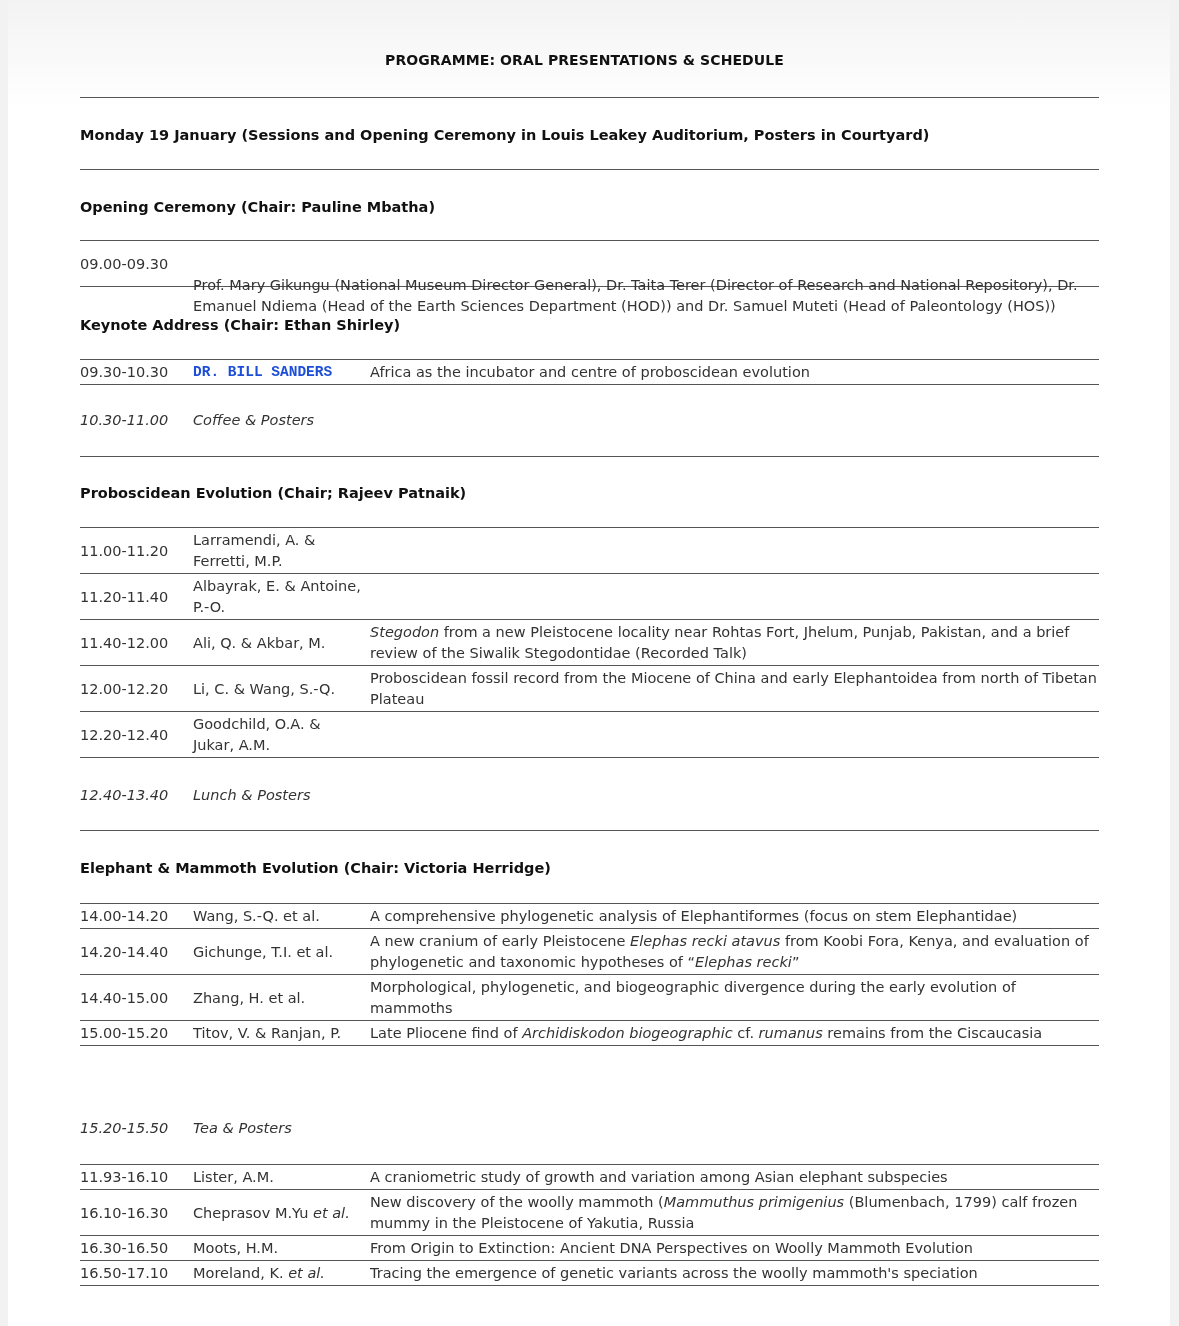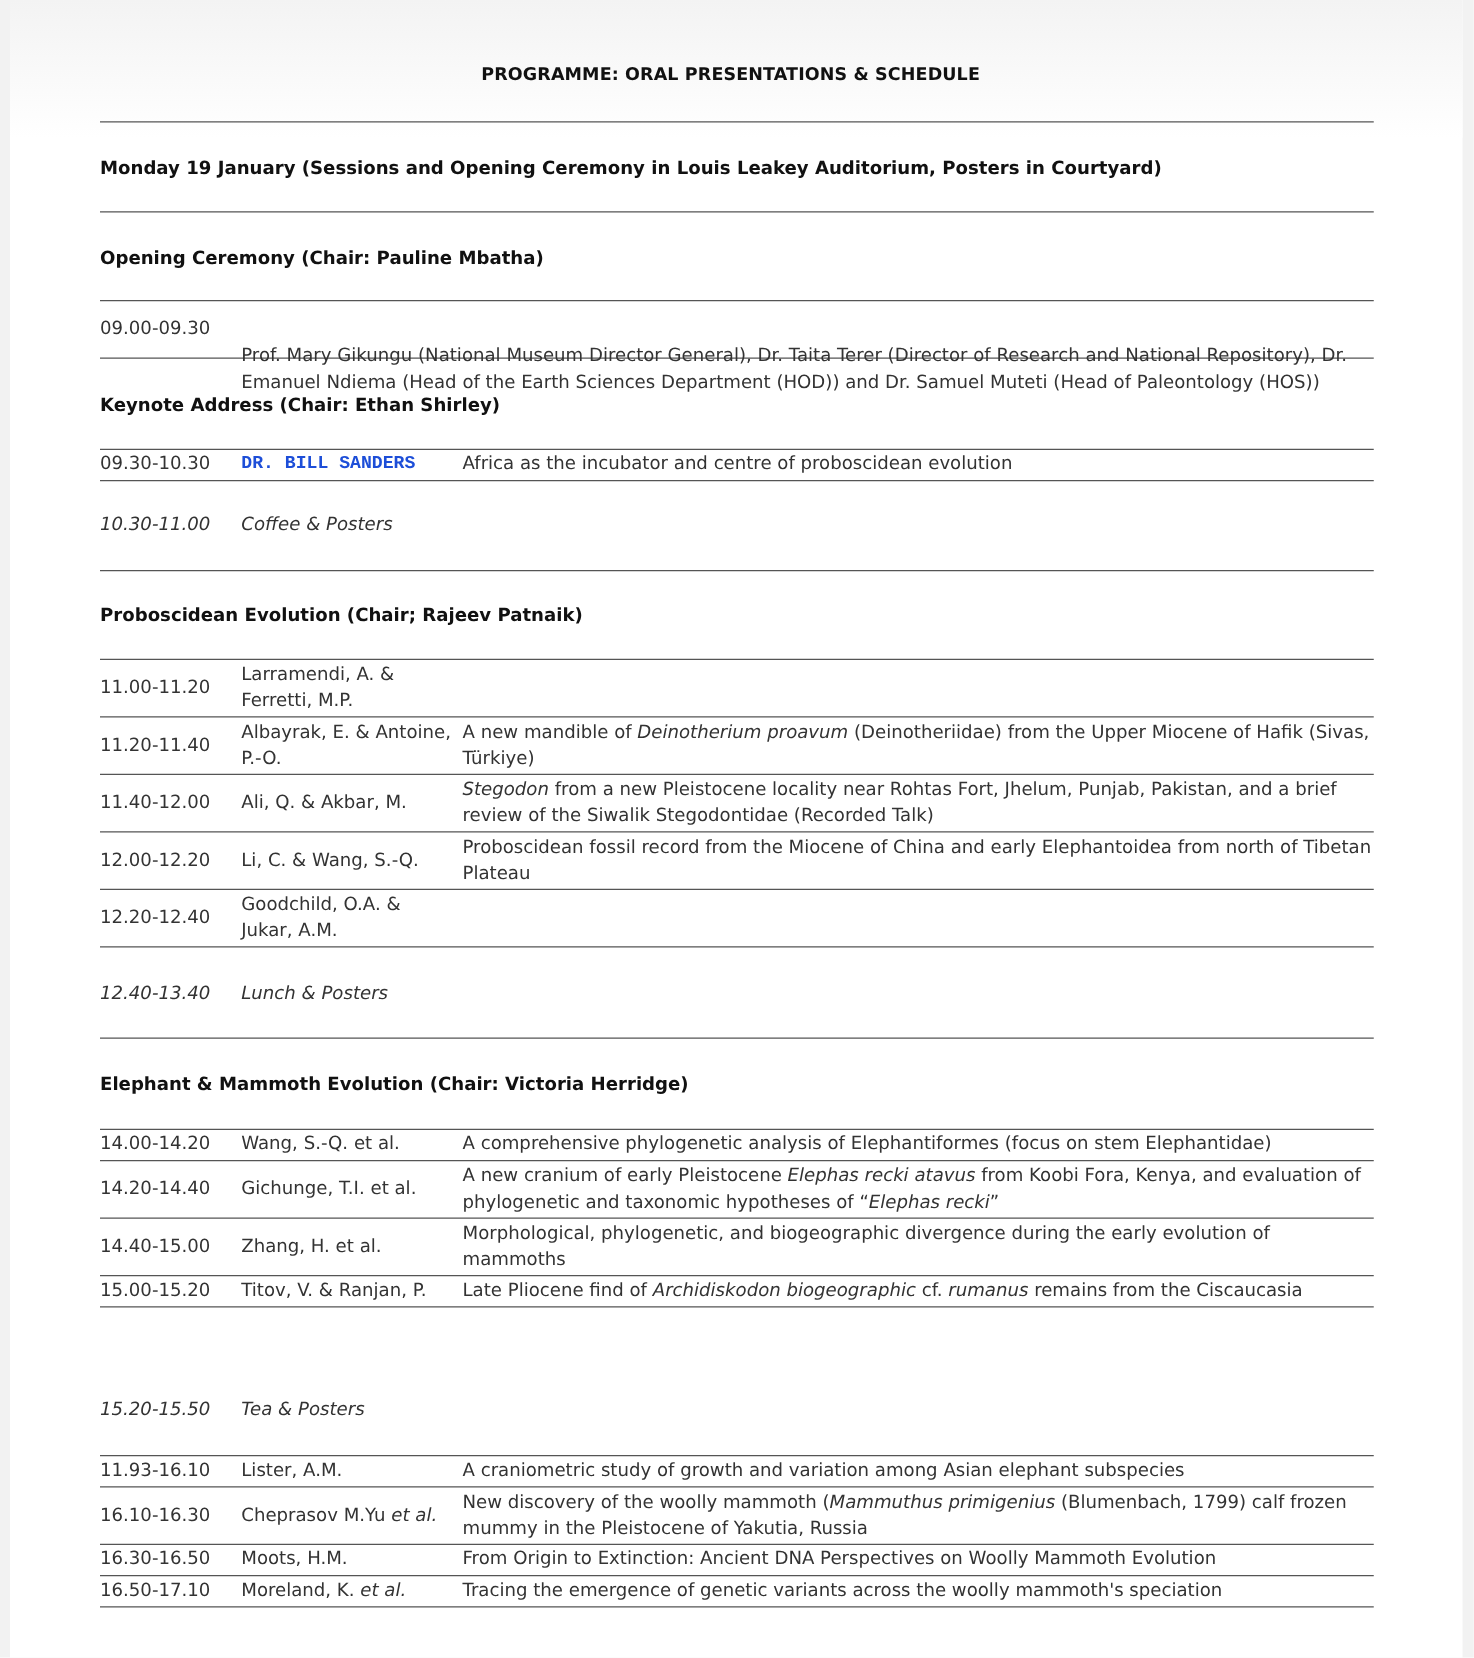--- a/index.html
+++ b/index.html
@@ -82,21 +82,20 @@
 
   <div class="heading" style="top:485px">Proboscidean Evolution (Chair; Rajeev Patnaik)</div>
   <div class="table" style="top:527px">
     <div class="row" style="height:45px">
       <span class="c-time">11.00-11.20</span>
       <span class="c-auth">Larramendi, A. &amp; Ferretti, M.P.</span>
     </div>
     <div class="row" style="height:45px">
       <span class="c-time">11.20-11.40</span>
       <span class="c-auth">Albayrak, E. &amp; Antoine, P.-O.</span>
-      <span class="c-title"><span>A new mandible of </span><i>Deinotherium proavum</i><span> (Deinotheriidae) from the Upper Miocene of Hafik (Sivas, Türkiye)</span></span>
     </div>
     <div class="row" style="height:45px">
       <span class="c-time">11.40-12.00</span>
       <span class="c-auth">Ali, Q. &amp; Akbar, M.</span>
       <span class="c-title"><span></span><i>Stegodon</i><span> from a new Pleistocene locality near Rohtas Fort, Jhelum, Punjab, Pakistan, and a brief review of the Siwalik Stegodontidae (Recorded Talk)</span></span>
     </div>
     <div class="row" style="height:45px">
       <span class="c-time">12.00-12.20</span>
       <span class="c-auth">Li, C. &amp; Wang, S.-Q.</span>
       <span class="c-title"><span>Proboscidean fossil record from the Miocene of China and early Elephantoidea from north of Tibetan Plateau</span></span>

